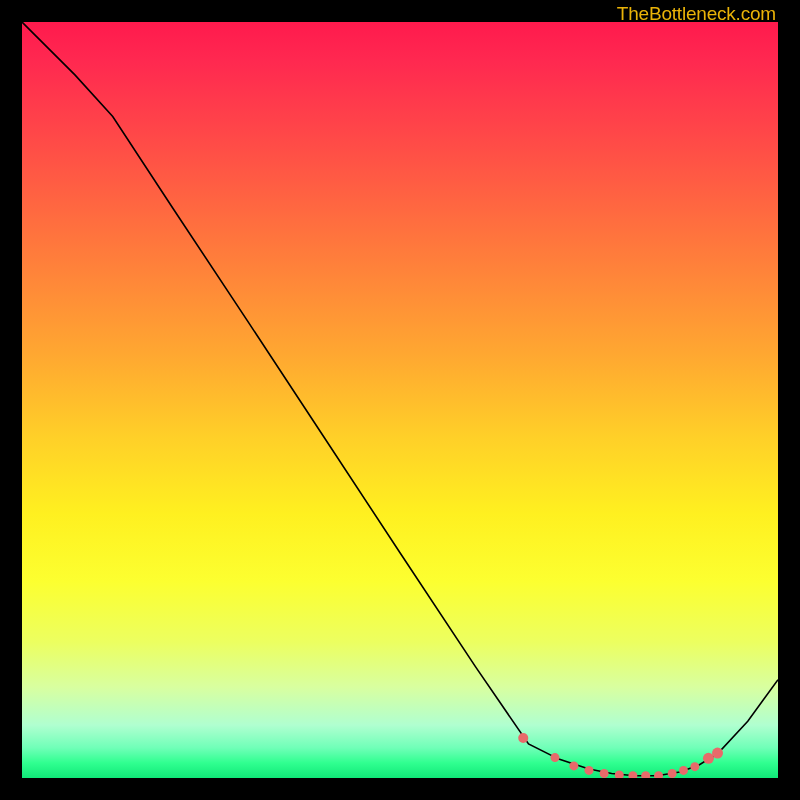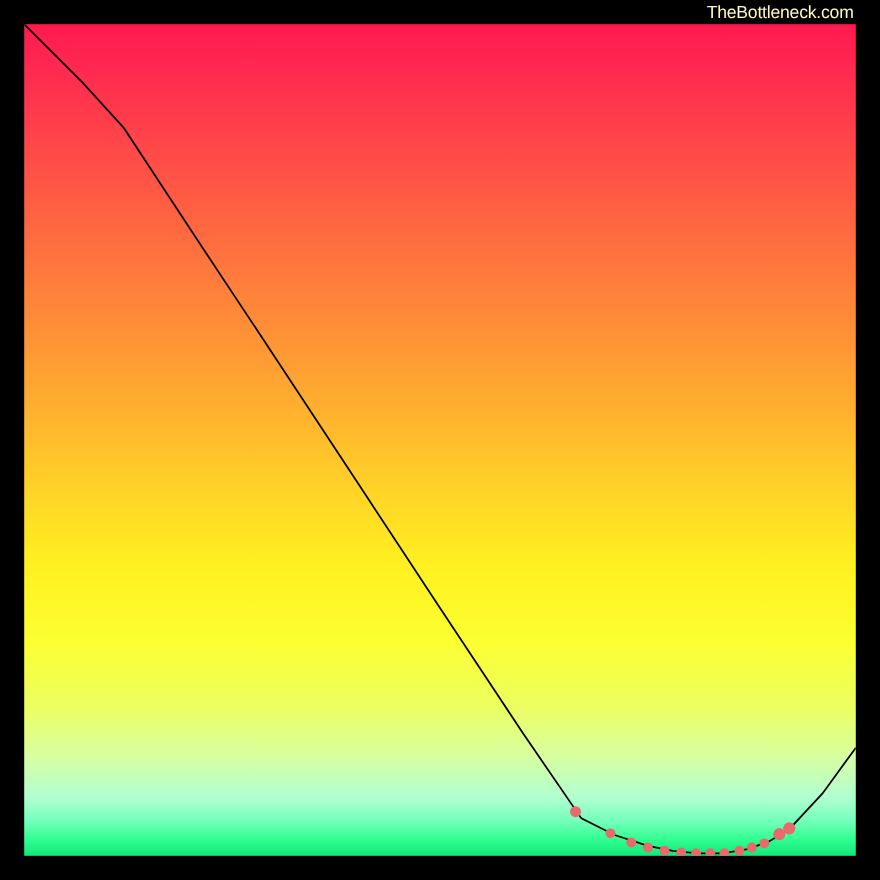--- a/index.html
+++ b/index.html
@@ -31,23 +31,23 @@
       #b0ffd0 93%,
       #70ffb8 96%,
       #30ff90 98%,
       #10e878 100%
     );
   }
   .watermark {
     position: absolute;
     top: 3px;
     right: 24px;
-    font-size: 16px;
+    font-size: 19px;
     font-weight: 500;
-    color: #fef9c3;
+    color: #eab308;
     z-index: 10;
     letter-spacing: -0.2px;
   }
   svg.overlay {
     position: absolute;
     left: 22px;
     top: 22px;
     width: 756px;
     height: 756px;
     z-index: 5;

